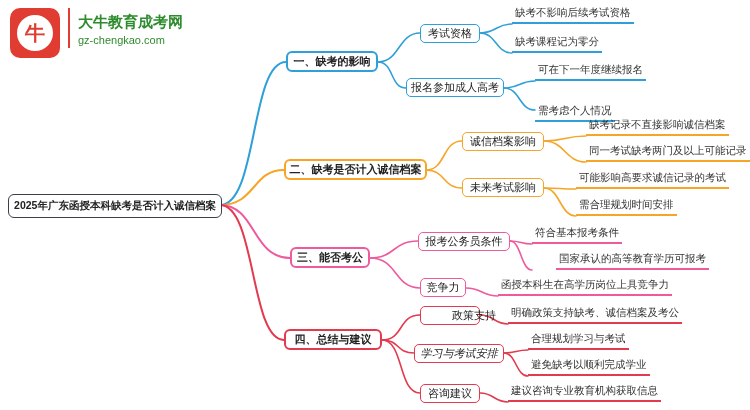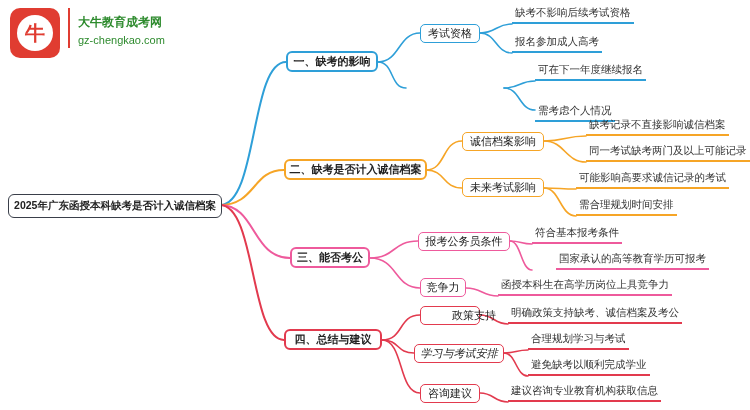--- a/index.html
+++ b/index.html
@@ -18,21 +18,21 @@
   .bd-blue{border-color:#2e9fd8;}   .lf-blue{border-bottom-color:#2e9fd8;}
   .bd-orange{border-color:#f6a526;} .lf-orange{border-bottom-color:#f6a526;}
   .bd-pink{border-color:#ee5a9c;}   .lf-pink{border-bottom-color:#ee5a9c;}
   .bd-red{border-color:#e23a4e;}    .lf-red{border-bottom-color:#e23a4e;}
 
   .logo-wrap{position:absolute;left:10px;top:8px;display:flex;align-items:flex-start;cursor:pointer;}
   .logo-box{width:50px;height:50px;background:#e03c31;border-radius:10px;display:flex;align-items:center;justify-content:center;}
   .logo-face{width:36px;height:36px;background:#ffffff;border-radius:50%;display:flex;align-items:center;justify-content:center;
              color:#e03c31;font-weight:bold;font-size:20px;}
   .logo-text{margin-left:8px;padding-left:8px;border-left:2px solid #e03c31;}
-  .site-name{color:#2e8b2e;font-weight:bold;font-size:12px;line-height:20px;margin-top:4px;}
+  .site-name{color:#2e8b2e;font-weight:bold;font-size:15px;line-height:20px;margin-top:4px;}
   .site-url{color:#2e8b2e;font-size:11px;line-height:16px;}
 </style>
 </head>
 <body>
 
 <div class="canvas">
 
   <svg width="750" height="410" viewBox="0 0 750 410" fill="none">
     <g stroke="#2e9fd8" stroke-linecap="round" fill="none">
       <path stroke-width="2" d="M220,205 C258,205 250,62 286,62"></path>
@@ -80,21 +80,22 @@
       <div class="site-name">大牛教育成考网</div>
       <div class="site-url">gz-chengkao.com</div>
     </div>
   </div>
 
   <div class="node root" style="left:8px;top:194px;width:214px;height:24px;">2025年广东函授本科缺考是否计入诚信档案</div>
 
   <div class="node branch bd-blue" style="left:286px;top:51px;width:92px;height:21px;">一、缺考的影响</div>
   <div class="node sub bd-blue" style="left:420px;top:24px;width:60px;height:19px;">考试资格</div>
   <div class="leaf lf-blue" style="left:512px;top:6px;">缺考不影响后续考试资格</div>
-  <div class="leaf lf-blue" style="left:512px;top:35px;">报名参加成人高考</div>
+  <div class="leaf lf-blue" style="left:512px;top:35px;">缺考课程记为零分</div>
+  <div class="node sub bd-blue" style="left:406px;top:78px;width:98px;height:19px;">报名参加成人高考</div>
   <div class="leaf lf-blue" style="left:535px;top:63px;">可在下一年度继续报名</div>
   <div class="leaf lf-blue" style="left:535px;top:104px;">需考虑个人情况</div>
 
   <div class="node branch bd-orange" style="left:284px;top:159px;width:143px;height:21px;">二、缺考是否计入诚信档案</div>
   <div class="node sub bd-orange" style="left:462px;top:132px;width:82px;height:19px;">诚信档案影响</div>
   <div class="leaf lf-orange" style="left:586px;top:118px;">缺考记录不直接影响诚信档案</div>
   <div class="leaf lf-orange" style="left:586px;top:144px;">同一考试缺考两门及以上可能记录</div>
   <div class="node sub bd-orange" style="left:462px;top:178px;width:82px;height:19px;">未来考试影响</div>
   <div class="leaf lf-orange" style="left:576px;top:171px;">可能影响高要求诚信记录的考试</div>
   <div class="leaf lf-orange" style="left:576px;top:198px;">需合理规划时间安排</div>

